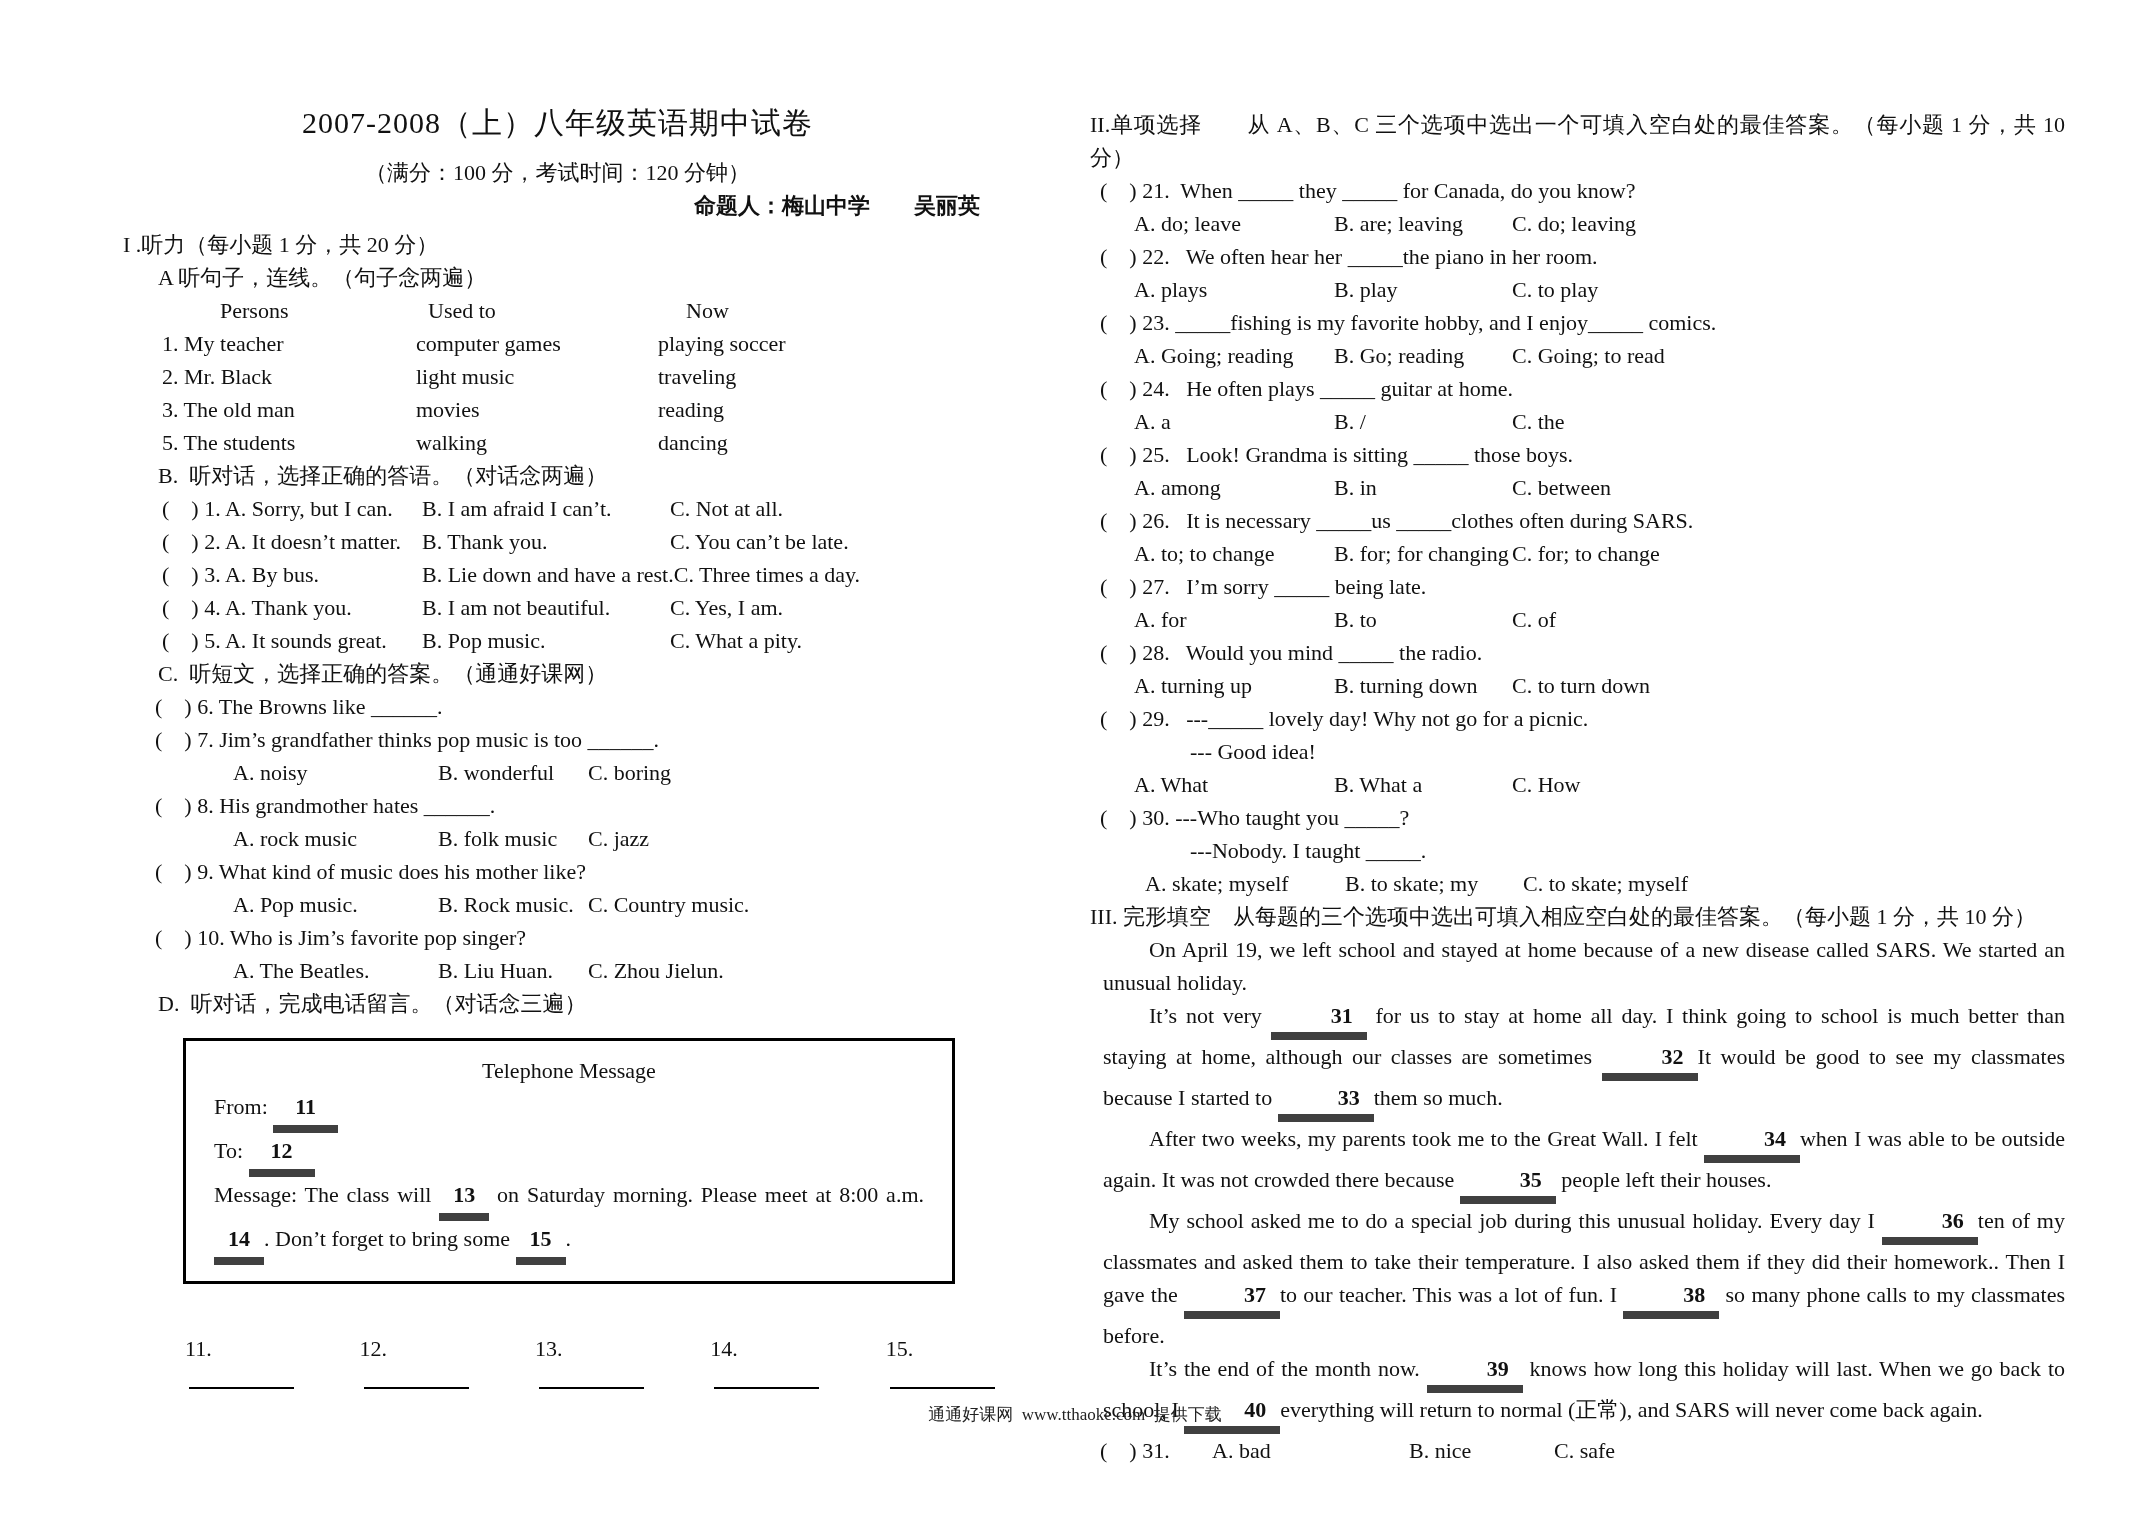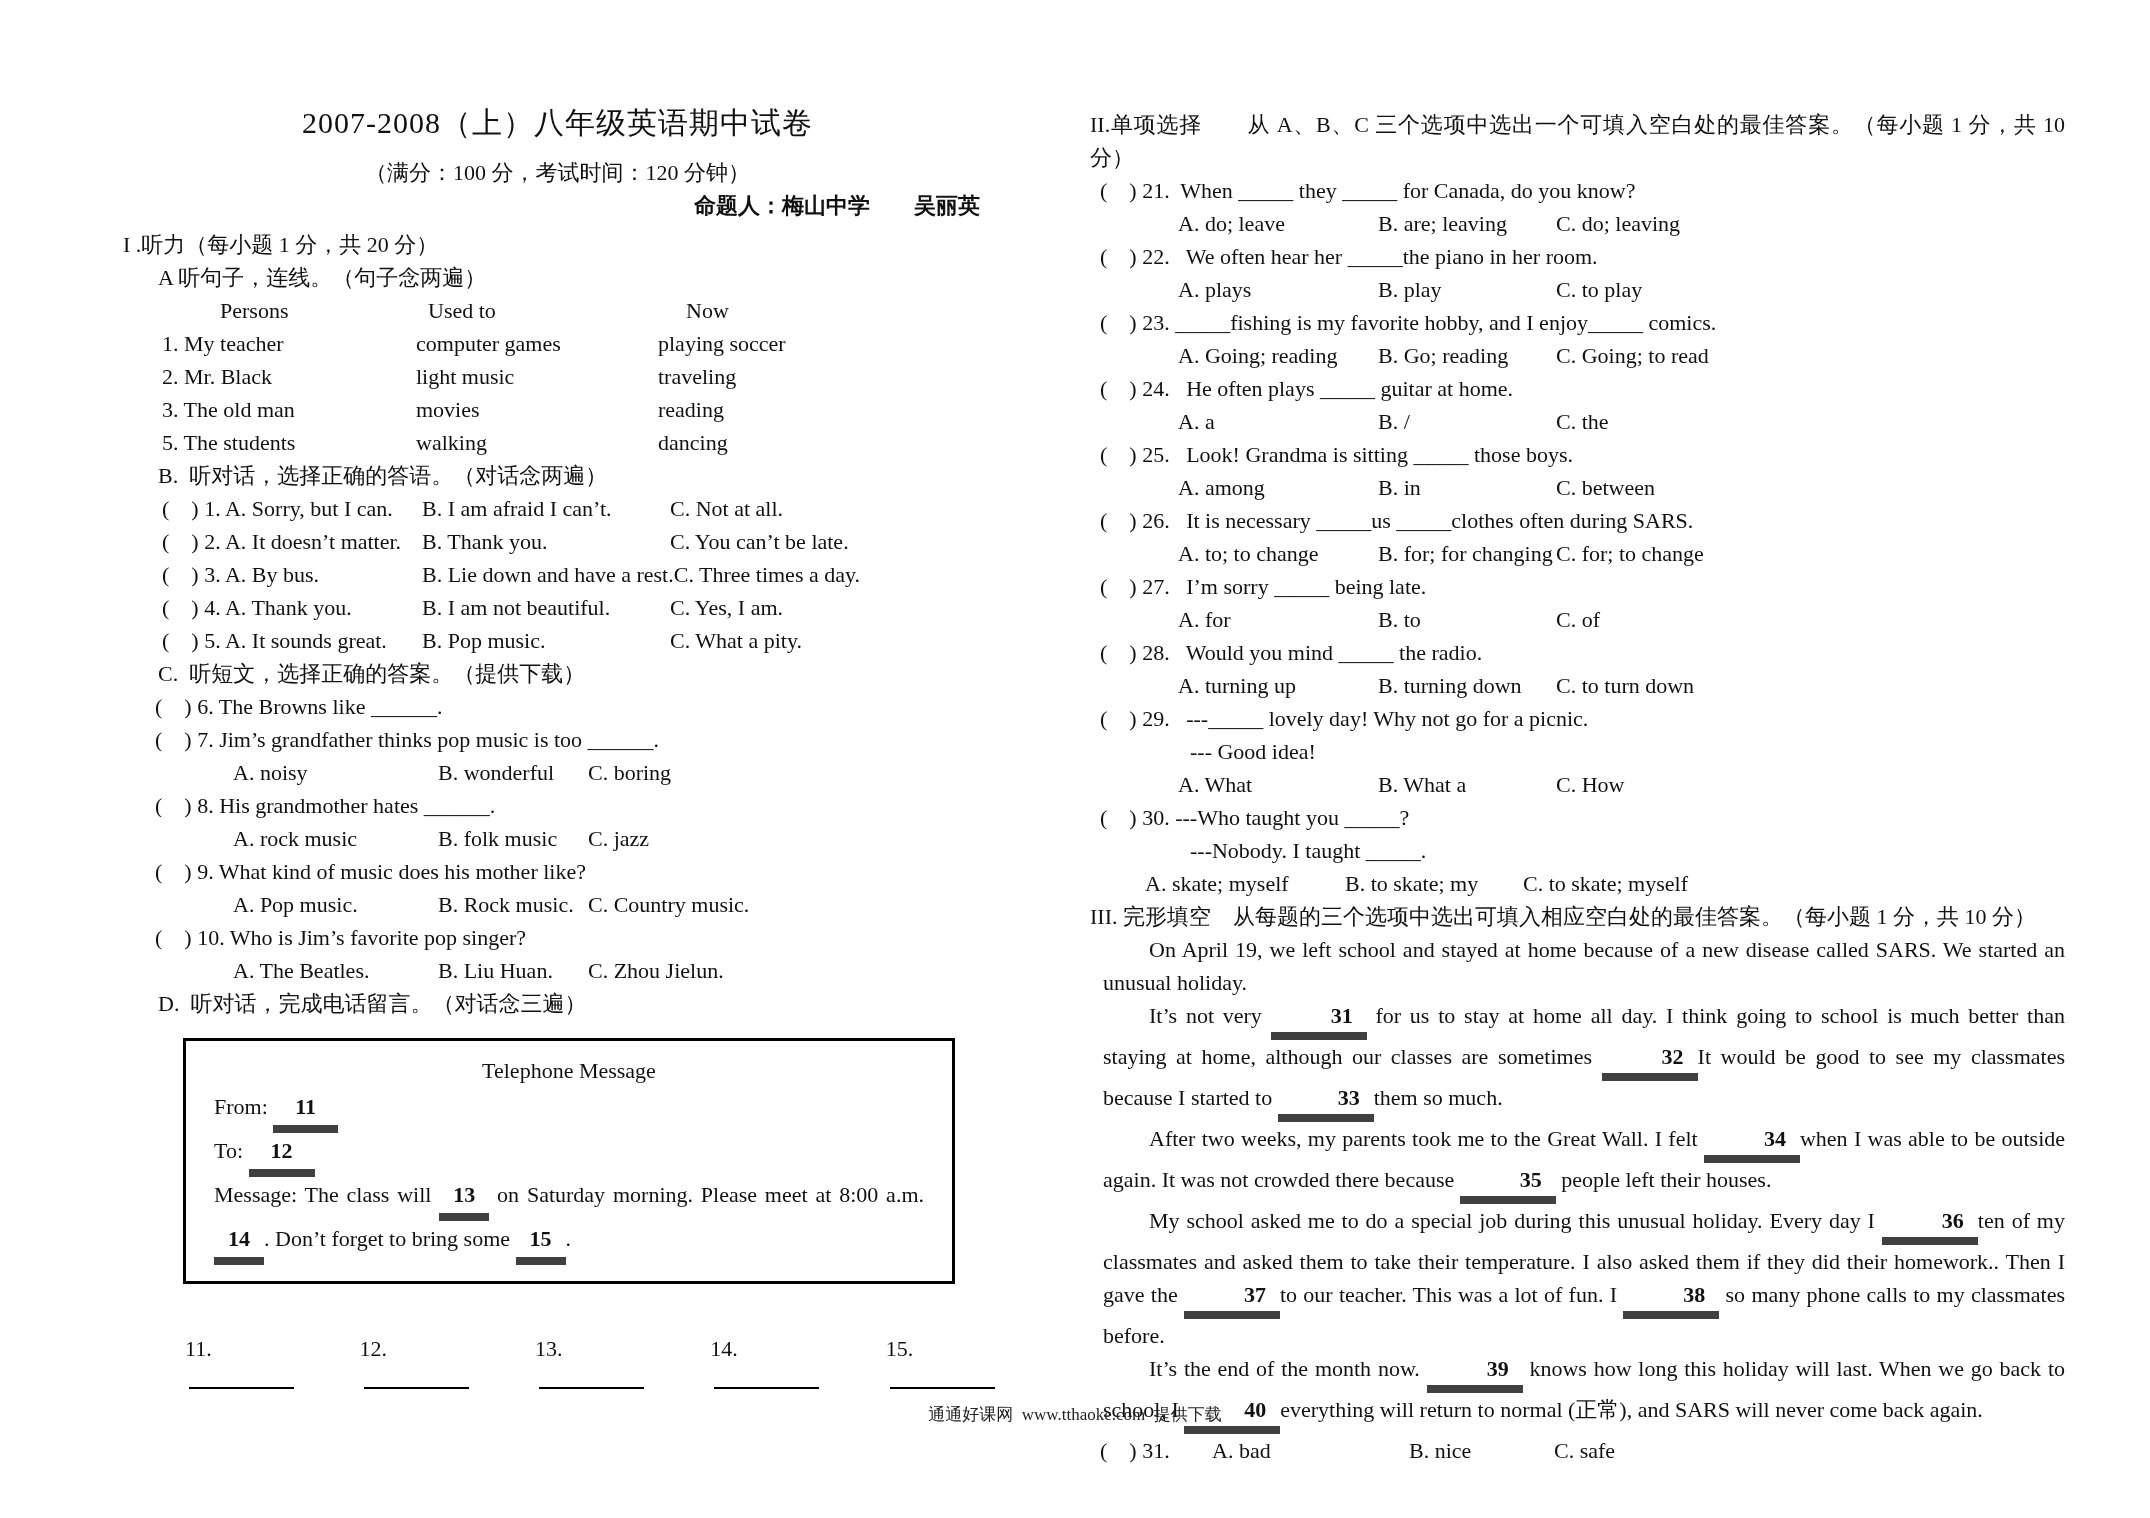--- a/index.html
+++ b/index.html
@@ -43,21 +43,21 @@
   .num-blank { display:inline-block; min-width:36px; padding:0 14px; text-align:center;
                font-weight:bold; border-bottom:8px solid #404040; }
   .num-blank.wide { padding:0 22px; }
 
   .ans-row { display:flex; margin-left:85px; margin-top:48px; column-gap:46px; }
   .ans-line { display:inline-block; width:105px; border-bottom:2px solid #000; margin-left:4px; }
 
   .sec-r { text-align:justify; }
   .stem-r { margin-left:10px; }
   .sub-r { margin-left:100px; }
-  .r-opt { display:flex; margin-left:88px; }
+  .r-opt { display:flex; margin-left:44px; }
   .r-opt .o1 { min-width:200px; }
   .r-opt .o2 { min-width:178px; }
 
   .cloze-p { text-align:justify; text-indent:46px; margin-left:13px; }
   .q31-row { display:flex; margin-left:10px; }
   .q31-row .n  { min-width:112px; }
   .q31-row .o1 { min-width:197px; }
   .q31-row .o2 { min-width:145px; }
 
   .footer { position:absolute; left:0; top:1398px; width:100%; text-align:center;
@@ -126,21 +126,21 @@
       <span class="t c1">(　) 4. A. Thank you.</span>
       <span class="t c2">B. I am not beautiful.</span>
       <span class="t">C. Yes, I am.</span>
     </div>
     <div class="row-b">
       <span class="t c1">(　) 5. A. It sounds great.</span>
       <span class="t c2">B. Pop music.</span>
       <span class="t">C. What a pity.</span>
     </div>
 
-    <div class="instr t">C.  听短文，选择正确的答案。（提供下载）</div>
+    <div class="instr t">C.  听短文，选择正确的答案。（通通好课网）</div>
 
     <div class="stem-c t">(　) 6. The Browns like ______.</div>
     <div class="stem-c t">(　) 7. Jim’s grandfather thinks pop music is too ______.</div>
     <div class="opt-row">
       <span class="t o1">A. noisy</span>
       <span class="t o2">B. wonderful</span>
       <span class="t">C. boring</span>
     </div>
     <div class="stem-c t">(　) 8. His grandmother hates ______.</div>
     <div class="opt-row">

